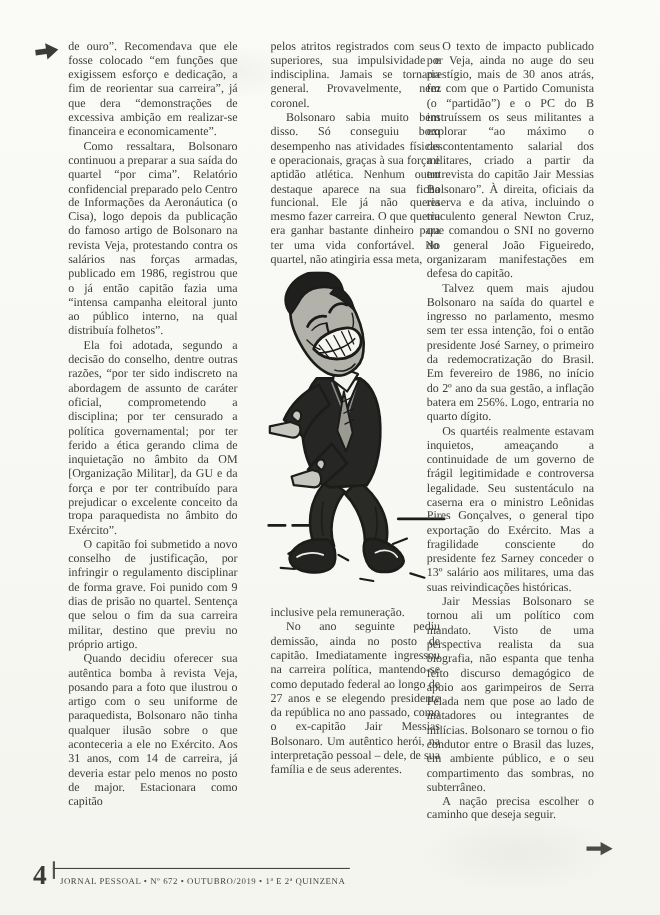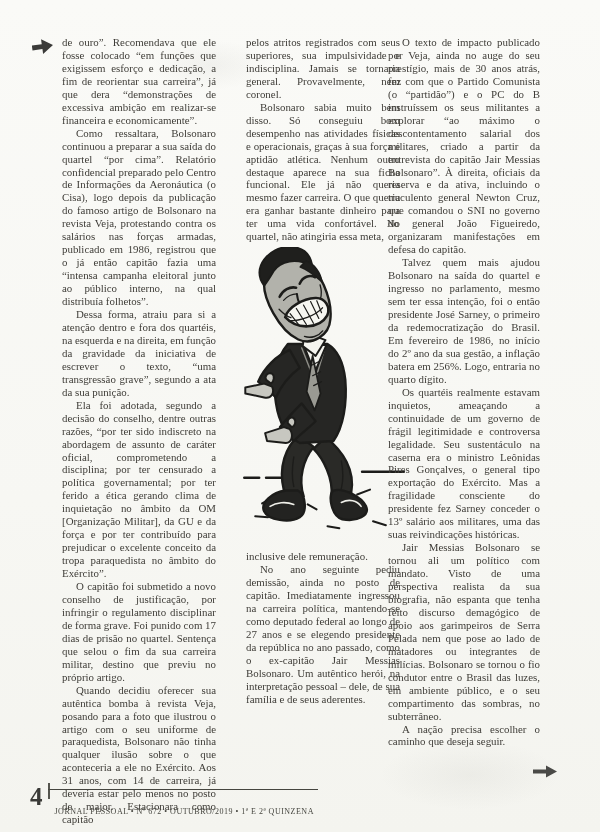--- a/index.html
+++ b/index.html
@@ -17,43 +17,42 @@
   .col1{left:62px;width:154px;}
   .col2{left:233px;width:154px;margin-left:13px;}
   .col3{left:388px;width:152px;}
   .figure{margin:4px 0 3px -4px;}
   .arrow-top{position:absolute;left:32px;top:36px;}
   .arrow-bottom{position:absolute;left:533px;top:764px;}
   .footer{position:absolute;left:30px;top:786px;display:flex;align-items:flex-start;}
   .pg{font-weight:bold;font-size:25px;line-height:21px;color:#3a3a37;font-family:"Liberation Serif",serif;}
   .cross{width:2px;height:16px;background:#55554e;margin-left:5px;margin-top:-3px;}
   .jline{border-top:1.6px solid #45453f;margin-left:-2px;margin-top:3px;
-    padding:17px 4px 0 7px;font-family:"Liberation Serif",serif;font-size:8px;
+    padding:7px 4px 0 7px;font-family:"Liberation Serif",serif;font-size:8px;
     letter-spacing:0.5px;color:#45453f;white-space:nowrap;}
 </style>
 </head>
 <body>
 
 <div class="page">
 
   <div class="scan-smudge" style="left:150px;top:40px;width:120px;height:50px;"></div>
   <div class="scan-smudge" style="left:380px;top:740px;width:180px;height:70px;"></div>
 
   <span class="arrow-top">
     <svg width="23" height="21" viewBox="0 0 23 21">
       <polygon points="0,8 10,8 10,3 21,10.5 10,18 10,13 0,13" fill="#3b3b39" transform="rotate(-8 11 10)"></polygon>
     </svg>
   </span>
 
   <div class="col col1">
     <p>de ouro”. Recomendava que ele fosse colocado “em funções que exigissem esforço e dedicação, a fim de reorientar sua carreira”, já que dera “demonstrações de excessiva ambição em realizar-se financeira e economicamente”.</p>
     <p class="ind">Como ressaltara, Bolsonaro continuou a preparar a sua saída do quartel “por cima”. Relatório confidencial preparado pelo Centro de Informações da Aeronáutica (o Cisa), logo depois da publicação do famoso artigo de Bolsonaro na revista Veja, protestando contra os salários nas forças armadas, publicado em 1986, registrou que o já então capitão fazia uma “intensa campanha eleitoral junto ao público interno, na qual distribuía folhetos”.</p>
-    <p class="ind">Dessa forma, atraiu para si a atenção dentro e fora dos quartéis, na esquerda e na direita, em função da gravidade da iniciativa de escrever o texto, “uma transgressão grave”, segundo a ata da sua punição.</p>
     <p class="ind">Ela foi adotada, segundo a decisão do conselho, dentre outras razões, “por ter sido indiscreto na abordagem de assunto de caráter oficial, comprometendo a disciplina; por ter censurado a política governamental; por ter ferido a ética gerando clima de inquietação no âmbito da OM [Organização Militar], da GU e da força e por ter contribuído para prejudicar o excelente conceito da tropa paraquedista no âmbito do Exército”.</p>
-    <p class="ind">O capitão foi submetido a novo conselho de justificação, por infringir o regulamento disciplinar de forma grave. Foi punido com 17 dias de prisão no quartel. Sentença que selou o fim da sua carreira militar, destino que previu no próprio artigo.</p>
+    <p class="ind">O capitão foi submetido a novo conselho de justificação, por infringir o regulamento disciplinar de forma grave. Foi punido com 9 dias de prisão no quartel. Sentença que selou o fim da sua carreira militar, destino que previu no próprio artigo.</p>
     <p class="ind">Quando decidiu oferecer sua autêntica bomba à revista Veja, posando para a foto que ilustrou o artigo com o seu uniforme de paraquedista, Bolsonaro não tinha qualquer ilusão sobre o que aconteceria a ele no Exército. Aos 31 anos, com 14 de carreira, já deveria estar pelo menos no posto de major. Estacionara como capitão</p>
   </div>
 
   <div class="col col2">
     <p>pelos atritos registrados com seus superiores, sua impulsividade e indisciplina. Jamais se tornaria general. Provavelmente, nem coronel.</p>
     <p class="ind">Bolsonaro sabia muito bem disso. Só conseguiu bom desempenho nas atividades físicas e operacionais, graças à sua força e aptidão atlética. Nenhum outro destaque aparece na sua ficha funcional. Ele já não queria mesmo fazer carreira. O que queria era ganhar bastante dinheiro para ter uma vida confortável. No quartel, não atingiria essa meta,</p>
 
     <div class="figure" title="Caricatura em preto e branco de Jair Bolsonaro sorrindo, de terno escuro e gravata, fazendo gesto de arminha com as duas mãos, pernas arqueadas em pose de dança">
       <svg width="164" height="297" viewBox="0 0 165 300">
         <g stroke="#1c1c1a" stroke-linecap="round" stroke-linejoin="round" fill="none">
@@ -110,21 +109,21 @@
             <path d="M40 67 C50 72 66 74 76 70" stroke-width="1.4"></path>
 
             <path d="M47 88 C52 93 60 94 66 91" stroke-width="1.4"></path>
 
             <path d="M36 52 C38 58 40 62 43 65 M84 48 C83 54 81 58 78 61" stroke-width="1.3"></path>
           </g>
         </g>
       </svg>
     </div>
 
-    <p>inclusive dele remuneração.</p>
+    <p>inclusive pela remuneração.</p>
     <p class="ind">No ano seguinte pediu demissão, ainda no posto de capitão. Imediatamente ingressou na carreira política, mantendo-se como deputado federal ao longo de 27 anos e se elegendo presidente da república no ano passado, como o ex-capitão Jair Messias Bolsonaro. Um autêntico herói, na interpretação pessoal – dele, de sua família e de seus aderentes.</p>
   </div>
 
   <div class="col col3">
     <p class="ind">O texto de impacto publicado por Veja, ainda no auge do seu prestígio, mais de 30 anos atrás, fez com que o Partido Comunista (o “partidão”) e o PC do B instruíssem os seus militantes a explorar “ao máximo o descontentamento salarial dos militares, criado a partir da entrevista do capitão Jair Messias Bolsonaro”. À direita, oficiais da reserva e da ativa, incluindo o truculento general Newton Cruz, que comandou o SNI no governo do general João Figueiredo, organizaram manifestações em defesa do capitão.</p>
     <p class="ind">Talvez quem mais ajudou Bolsonaro na saída do quartel e ingresso no parlamento, mesmo sem ter essa intenção, foi o então presidente José Sarney, o primeiro da redemocratização do Brasil. Em fevereiro de 1986, no início do 2º ano da sua gestão, a inflação batera em 256%. Logo, entraria no quarto dígito.</p>
     <p class="ind">Os quartéis realmente estavam inquietos, ameaçando a continuidade de um governo de frágil legitimidade e controversa legalidade. Seu sustentáculo na caserna era o ministro Leônidas Pires Gonçalves, o general tipo exportação do Exército. Mas a fragilidade consciente do presidente fez Sarney conceder o 13º salário aos militares, uma das suas reivindicações históricas.</p>
     <p class="ind">Jair Messias Bolsonaro se tornou ali um político com mandato. Visto de uma perspectiva realista da sua biografia, não espanta que tenha feito discurso demagógico de apoio aos garimpeiros de Serra Pelada nem que pose ao lado de matadores ou integrantes de milícias. Bolsonaro se tornou o fio condutor entre o Brasil das luzes, em ambiente público, e o seu compartimento das sombras, no subterrâneo.</p>
     <p class="ind">A nação precisa escolher o caminho que deseja seguir.</p>
   </div>

